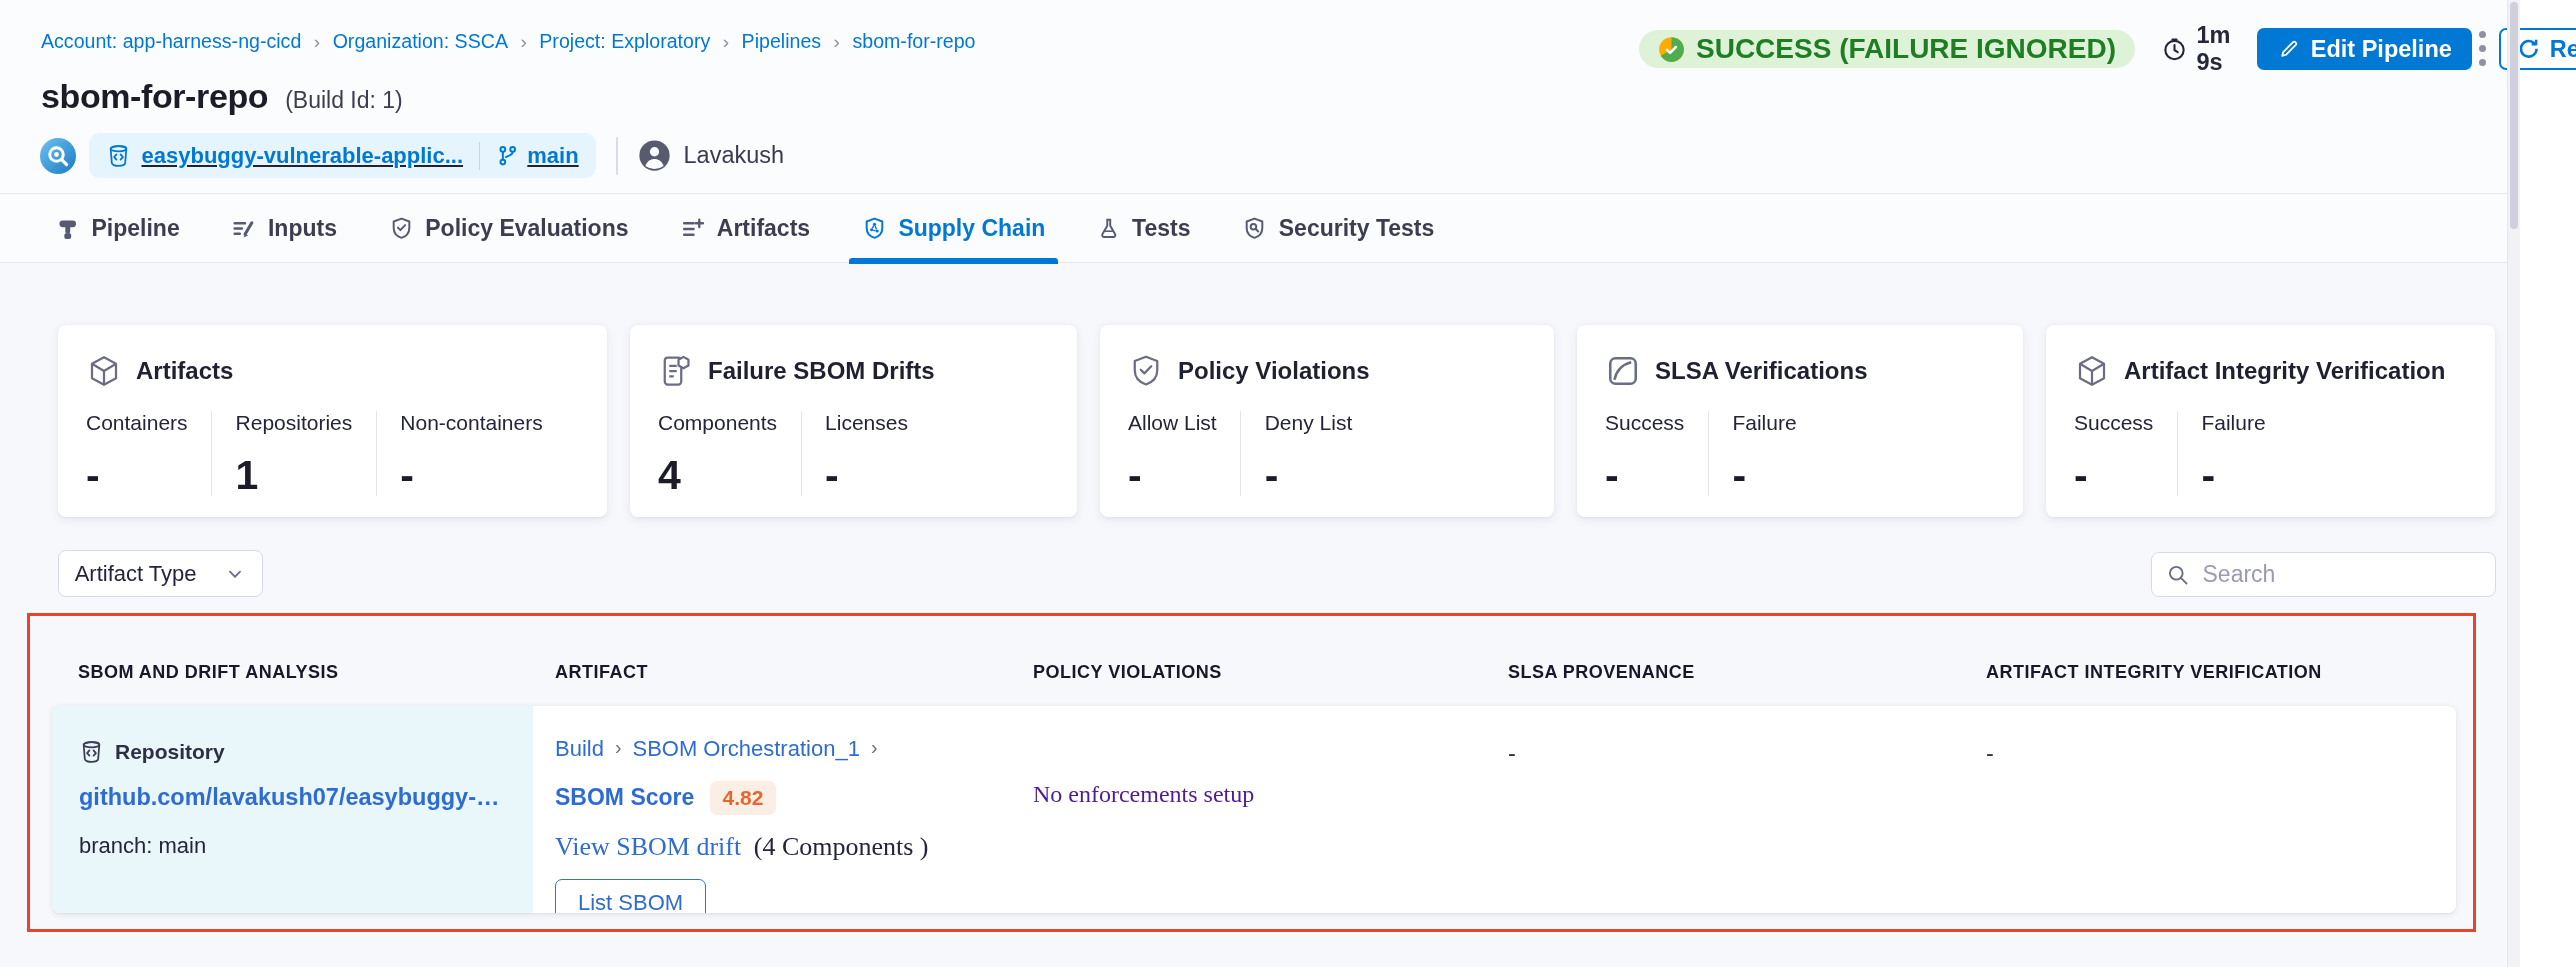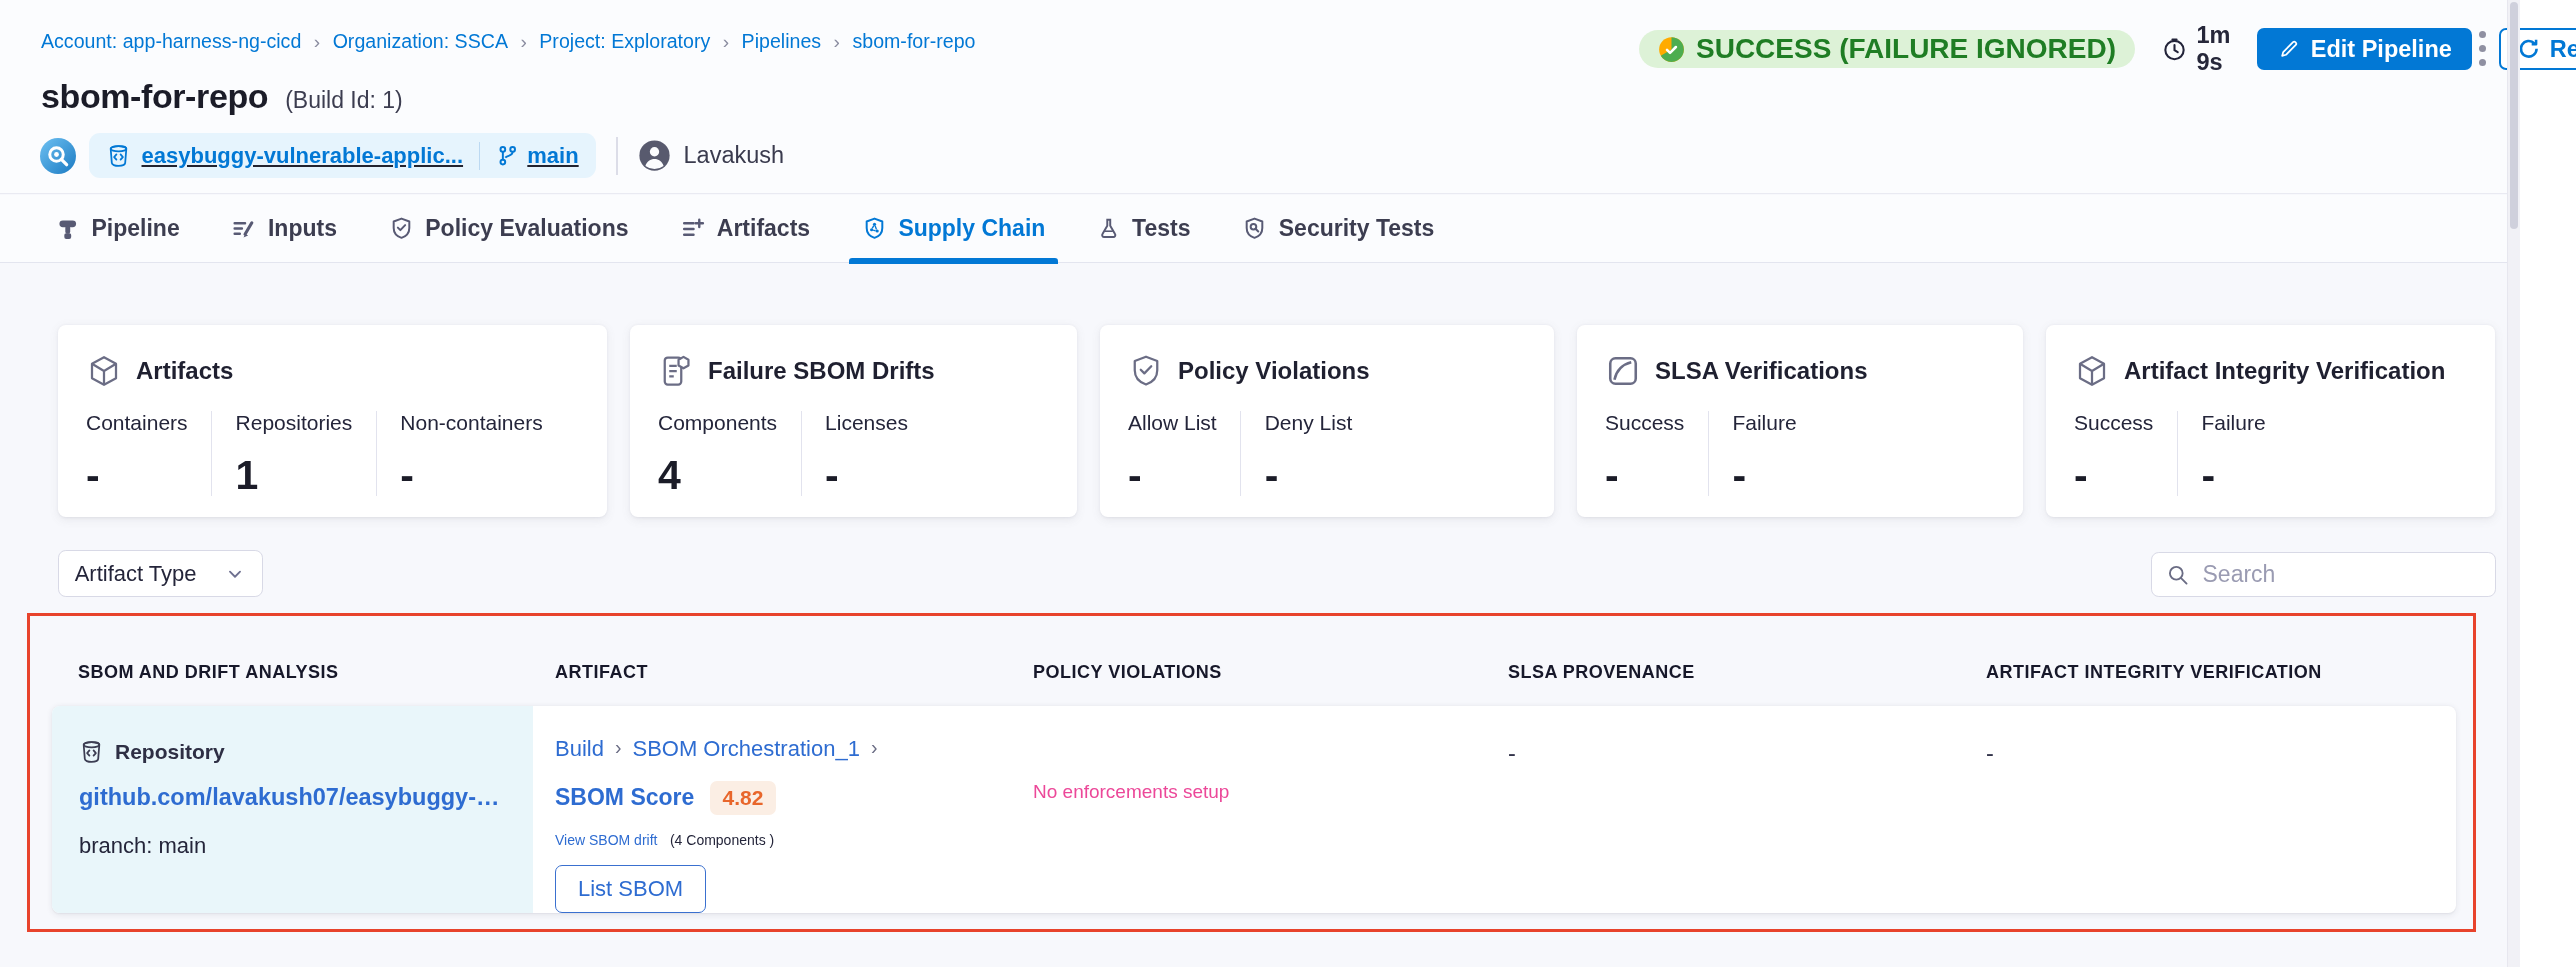--- a/index.html
+++ b/index.html
@@ -98,26 +98,26 @@
     white-space:nowrap; overflow:hidden; text-overflow:ellipsis; }
   .branch-label { margin-top:22px; font-size:22px; color:#24253a; }
   .sbom-cell { padding:30px 22px 0; }
   .crumb-line { font-size:22px; display:flex; gap:11px; align-items:flex-start; white-space:nowrap; }
   .crumb-line .rlink { color:var(--link-blue,#2e6cd1); cursor:pointer; }
   .crumb-line .csep { color:#6a6c84; font-size:19.6px; }
   .score-line { margin-top:19px; display:flex; align-items:center; gap:15.7px; }
   .score-label { font-size:23px; font-weight:bold; color:var(--link-blue,#2e6cd1); cursor:pointer; }
   .score-badge { background:var(--score-bg,#fbeee4); color:var(--score-text,#e8662b); font-weight:bold; font-size:21px;
     padding:6.3px 12.5px; border-radius:7px; line-height:1; }
-  .drift-line { margin-top:17px; display:flex; align-items:center; gap:12.5px; font-size:14px; white-space:nowrap; }
+  .drift-line { margin-top:17px; display:flex; align-items:center; gap:12.5px; font-size:26px; white-space:nowrap;font-family:Liberation Serif, serif; }
   .drift-link { color:var(--link-blue,#2e6cd1); cursor:pointer; }
   .components { color:#24253a; }
   .view-sbom-btn { margin-top:17px; display:inline-block; border:1.6px solid #3a70cf; border-radius:7px; background:#fff;
     padding:10.2px 22px; color:var(--link-blue,#2e6cd1); font-size:22px; cursor:pointer; }
-  .policy-cell { padding:75px 22px 0; font-size:19px; color:#ec4899; }
+  .policy-cell { padding:75px 22px 0; font-size:24px; color:#4c1d95;font-family:Liberation Serif, serif; }
   .dash-cell { padding:34px 22px 0; font-size:23.5px; color:#32334a; }
 
   
   .scrollbar { position:absolute; top:0; left:2507px; width:12.5px; height:968px; background:#f1f1f6; border-left:0.8px solid #e7e7ef; }
   .scroll-thumb { position:absolute; top:2.3px; left:2.3px; width:7.8px; height:227px; background:#cfd0dc; border-radius:4.7px; cursor:pointer; }
 
   svg { display:block; }
 </style>
 </head>
 <body>

